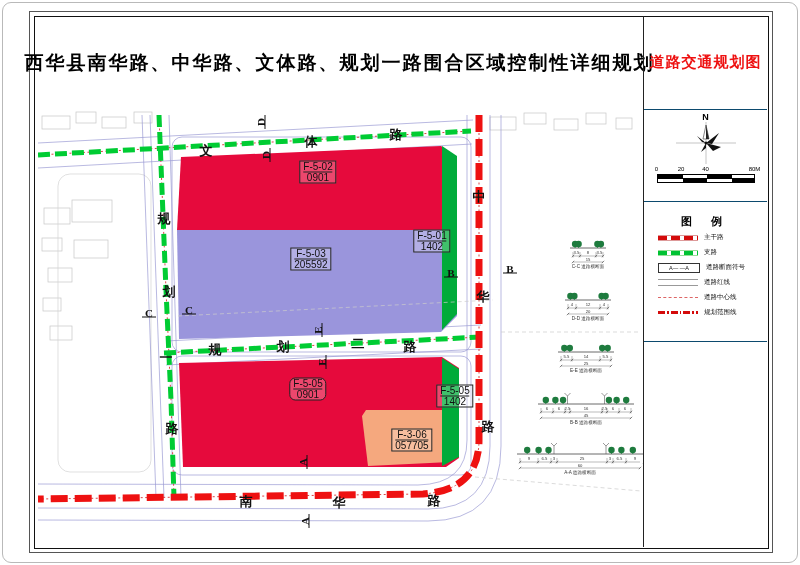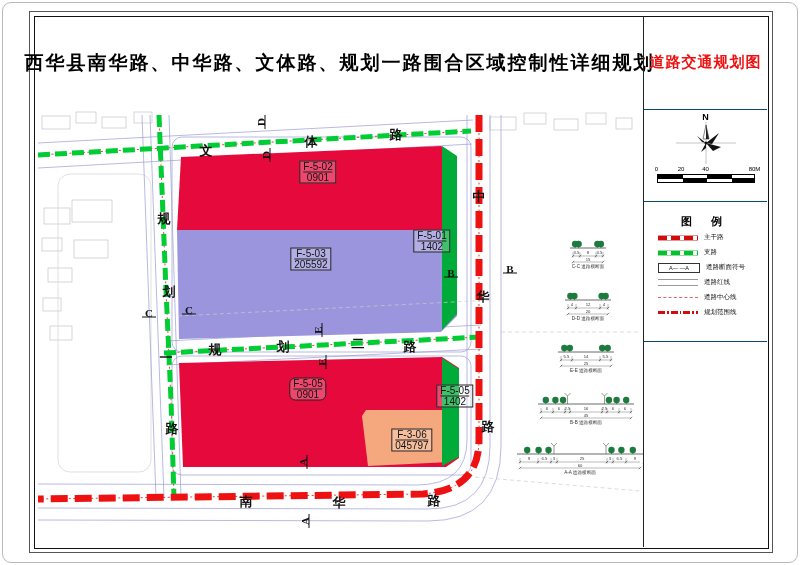--- a/index.html
+++ b/index.html
@@ -384,21 +384,21 @@
     <div class="plabel" style="left: 394px; top: 131px; text-align: center;">
       <div class="pl-r1">F-5-01</div>
       <div class="pl-r2">1402</div>
     </div>
     <div class="plabel" style="left: 270px; top: 279px; border-radius: 6px;">
       <div class="pl-r1">F-5-05</div>
       <div class="pl-r2">0901</div>
     </div>
     <div class="plabel" style="left: 374px; top: 330px;">
       <div class="pl-r1">F-3-06</div>
-      <div class="pl-r2">045797</div>
+      <div class="pl-r2">057705</div>
     </div>
     <div class="plabel" style="left: 417px; top: 286px;">
       <div class="pl-r1">F-5-05</div>
       <div class="pl-r2">1402</div>
     </div>
   </div>
 
 <div class="panel">
   <div class="p-cell p-title-cell">
     <div class="p-title" style="color: rgb(238, 17, 17);">道路交通规划图</div>

